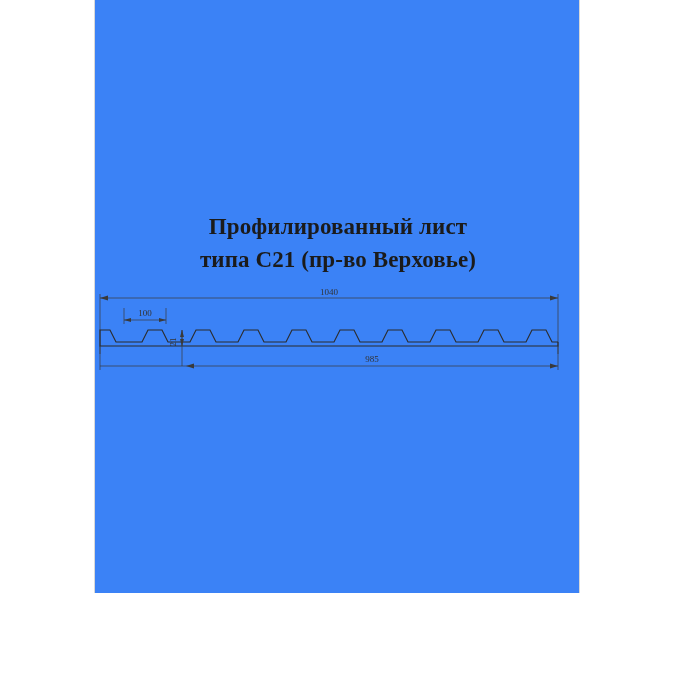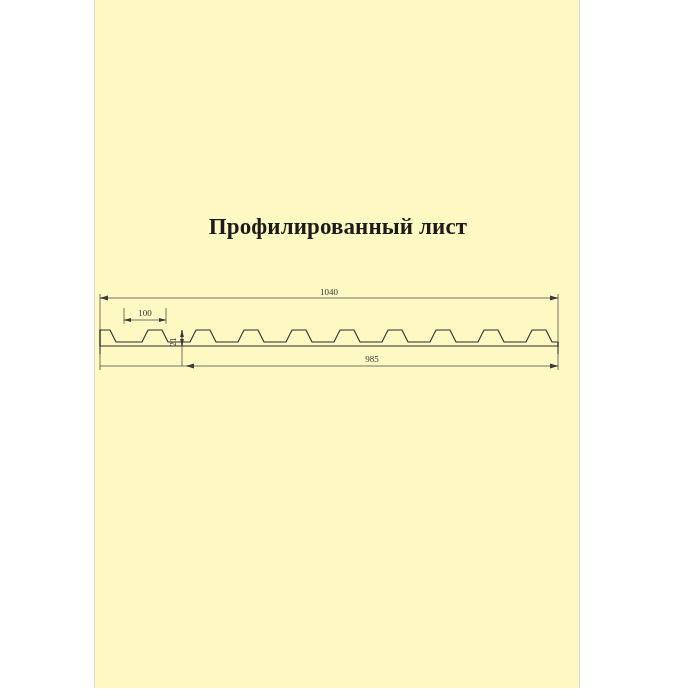--- a/index.html
+++ b/index.html
@@ -21,22 +21,22 @@
     width: 700px;
     height: 700px;
     background: #ffffff;
   }
   
   .sheet {
     position: absolute;
     left: 94px;
     top: 0;
     width: 486px;
-    height: 688px;
-    background: #fef9c3;
+    height: 593px;
+    background: #3b82f6;
     border-left: 1px solid #d8d8d8;
     border-right: 1px solid #d8d8d8;
     box-sizing: border-box;
   }
   .title-block {
     position: absolute;
     left: 0;
     top: 210px;
     width: 486px;
     text-align: center;
@@ -68,20 +68,21 @@
 </style>
 </head>
 <body>
 
 <div id="page">
 
   <div class="sheet">
 
     <div class="title-block">
       <div class="title-line">Профилированный лист</div>
+      <div class="title-line">типа С21 (пр-во Верховье)</div>
     </div>
 
   </div>
 
   <div class="drawing">
     <svg width="470" height="110" viewBox="0 0 470 110" xmlns="http://www.w3.org/2000/svg">
 
       <g stroke="#3a3a3a" stroke-width="0.7" fill="none">
 
         <line x1="6" y1="14" x2="6" y2="74"></line>

